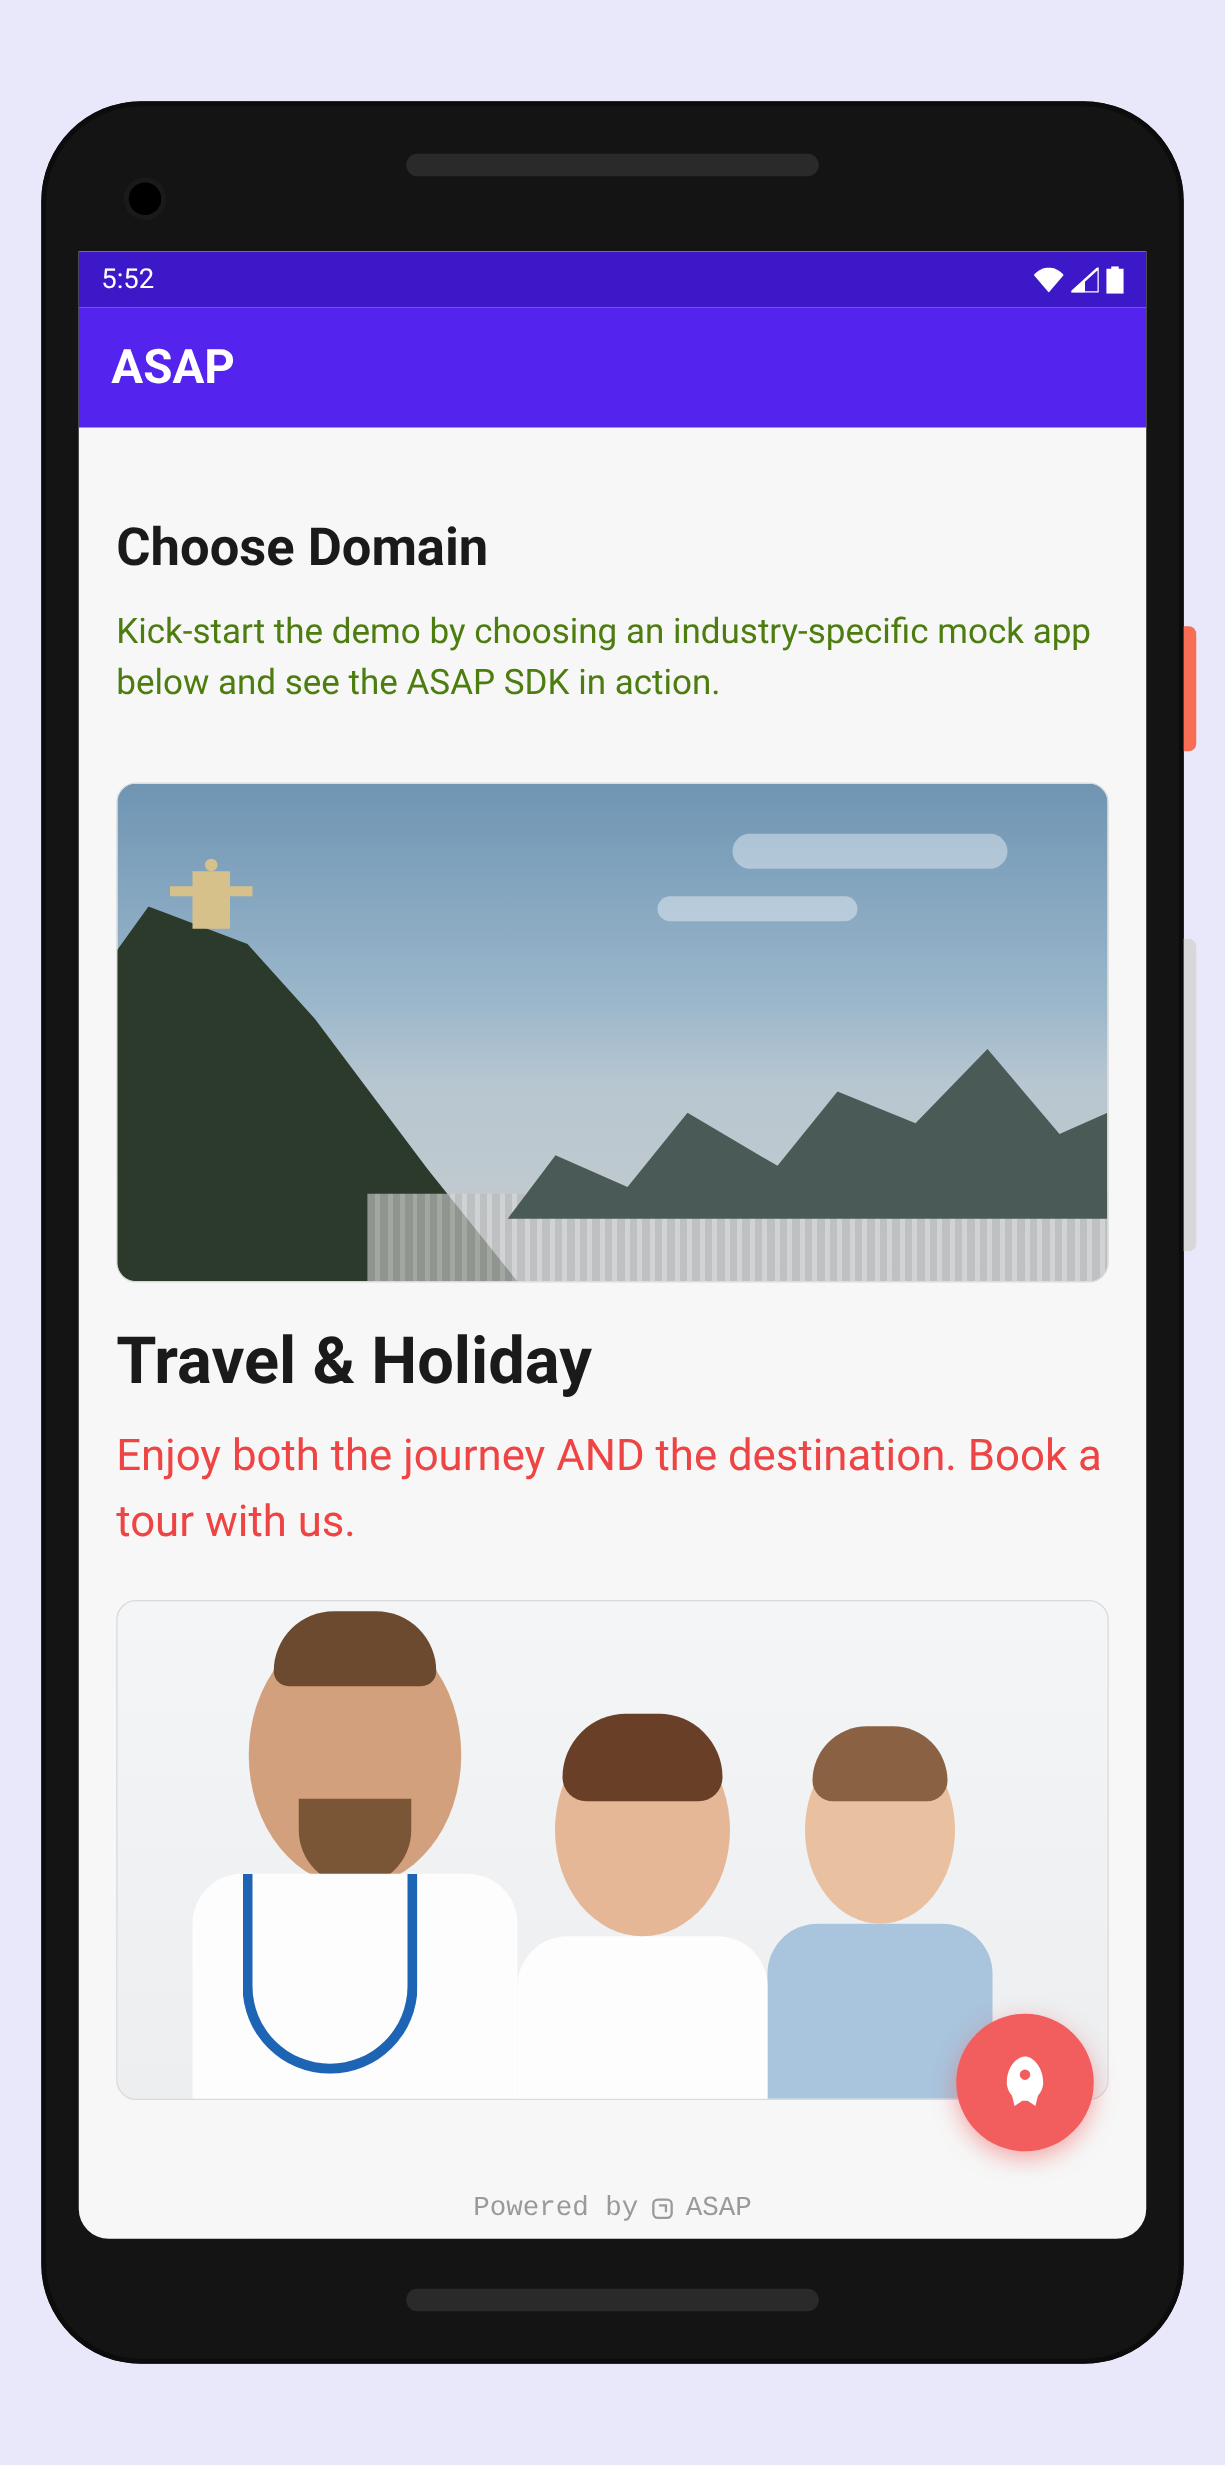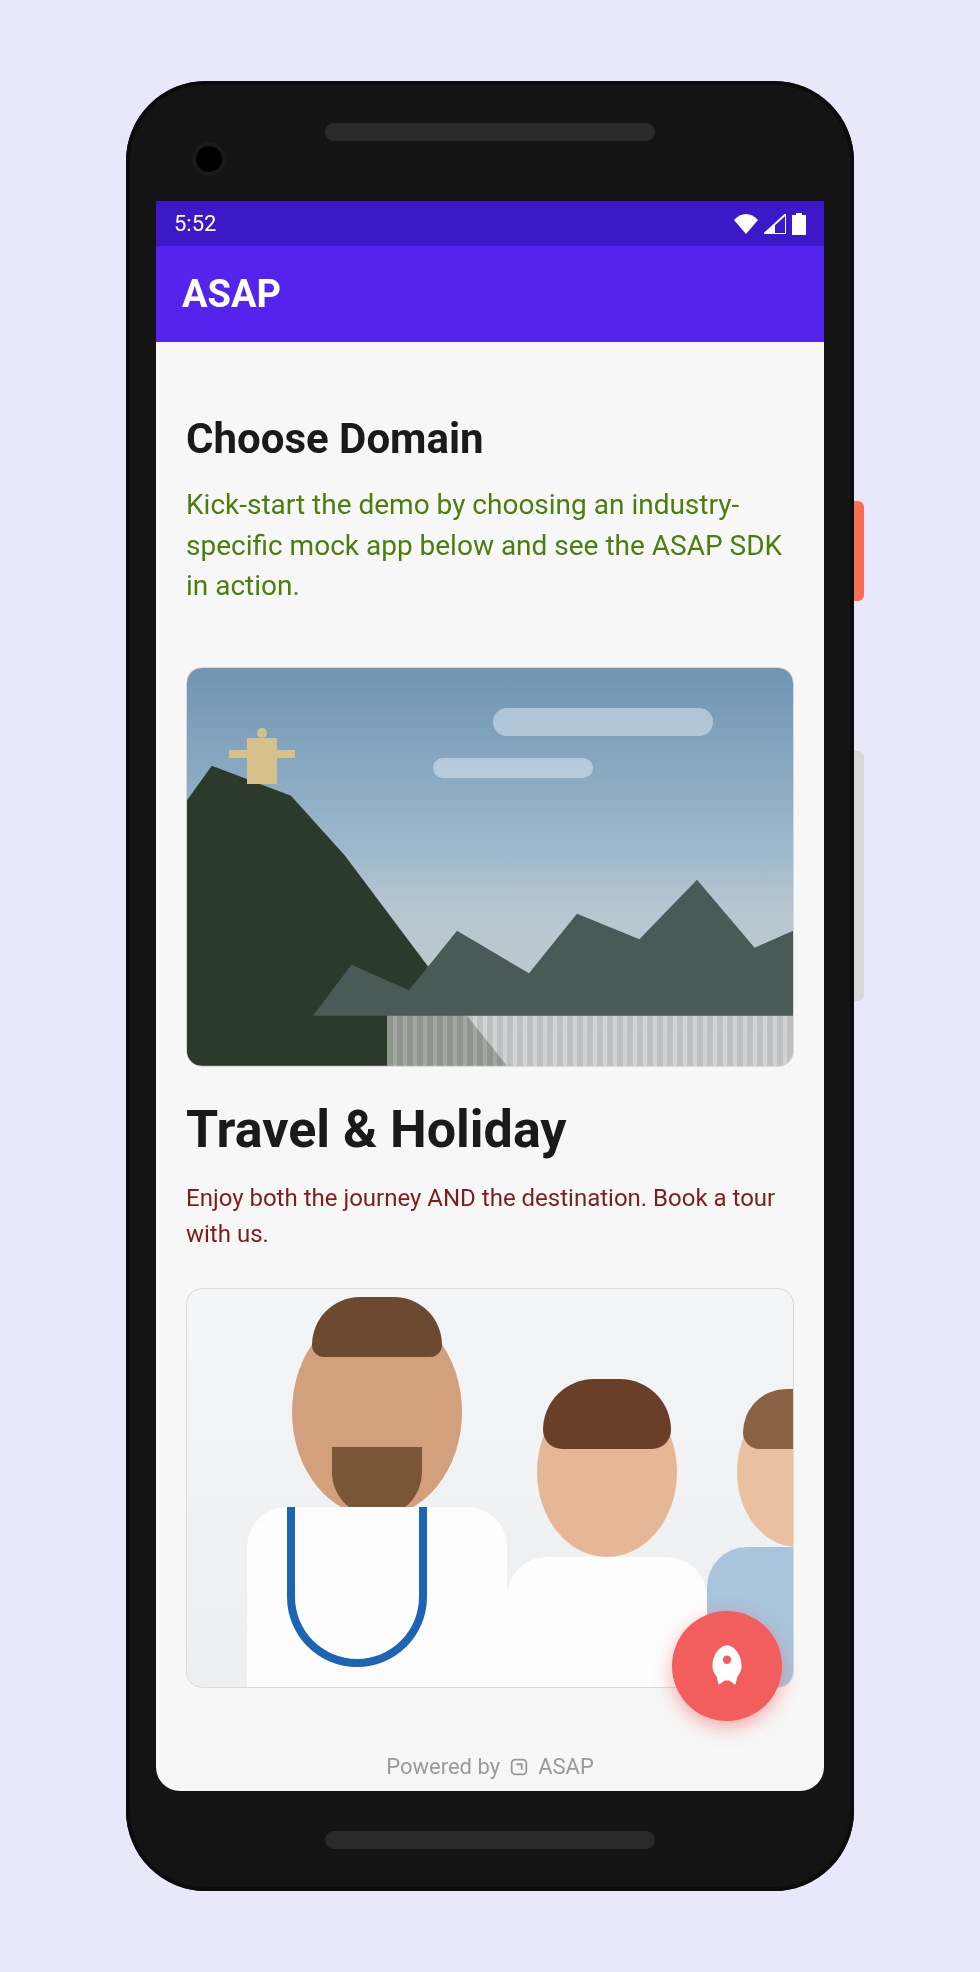--- a/index.html
+++ b/index.html
@@ -6,21 +6,21 @@
 body {
   background: #e9e7fa;
   font-family: Roboto, Arial, sans-serif;
   width: 980px;
   height: 1972px;
   display: flex;
   align-items: center;
   justify-content: center;
 }
 .phone {
-  width: 728px;
+  width: 914px;
   height: 1810px;
   background: #141414;
   border-radius: 80px;
   padding: 30px;
   position: relative;
   box-shadow: 0 0 0 4px #0c0c0c inset;
 }
 .camera {
   position: absolute;
   top: 65px;
@@ -183,34 +183,34 @@
 .p2 .hair{position:absolute;top:-8px;left:6px;right:6px;height:70px;background:#6a3f28;border-radius:80px 80px 30px 30px;}
 .p2 .body{width:200px;height:140px;background:#fdfdfd;border-radius:40px 40px 0 0;}
 .p3{left:520px;width:180px;height:290px;}
 .p3 .head{width:120px;height:150px;background:#e9c0a0;margin:0 auto;position:relative;}
 .p3 .hair{position:absolute;top:-8px;left:6px;right:6px;height:60px;background:#8a6243;border-radius:80px 80px 30px 30px;}
 .p3 .body{width:180px;height:140px;background:#a9c4dd;border-radius:40px 40px 0 0;}
 .card-title{
   font-size:52px;font-weight:700;color:#1a1a1a;margin:32px 0 20px;
 }
 .card-desc{
-  font-size:24px;color:#7f1d1d;line-height:1.5;
+  font-size:35px;color:#ef4444;line-height:1.5;
 }
 .fab{
   position:absolute; right:42px; bottom:70px;
   width:110px; height:110px; border-radius:50%;
   background:#f25d5d;
   display:flex;align-items:center;justify-content:center;
   box-shadow:0 6px 18px rgba(242,93,93,0.5);
 }
 .fab svg{width:50px;height:50px;fill:#fff;}
 .footer{
   position:absolute;bottom:12px;left:0;right:0;
   text-align:center;color:#9a9a9a;font-size:22px;
-  display:flex;align-items:center;justify-content:center;gap:8px;
+  display:flex;align-items:center;justify-content:center;gap:8px;font-family:Liberation Mono, monospace;
 }
 .footer svg{width:22px;height:22px;stroke:#9a9a9a;fill:none;stroke-width:2;}
 </style>
 </head>
 <body>
 
 <div class="phone">
   <div class="camera"></div>
   <div class="earpiece"></div>
   <div class="power-btn"></div>

